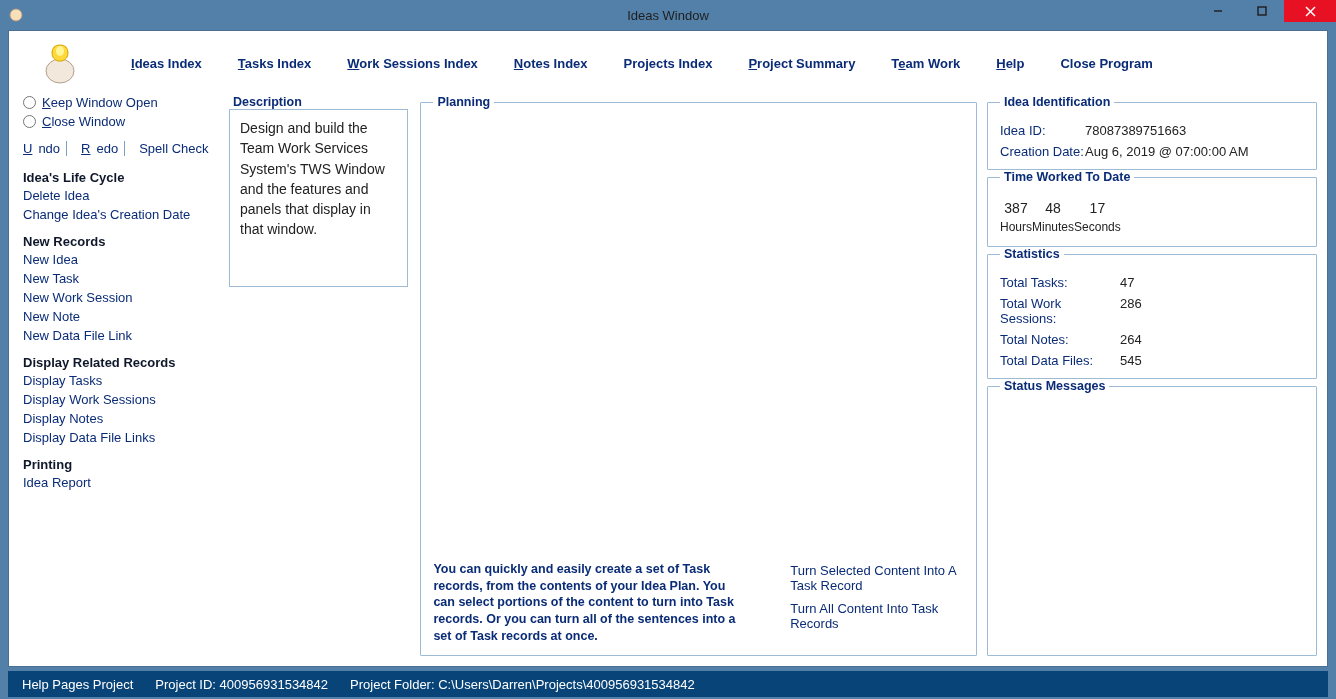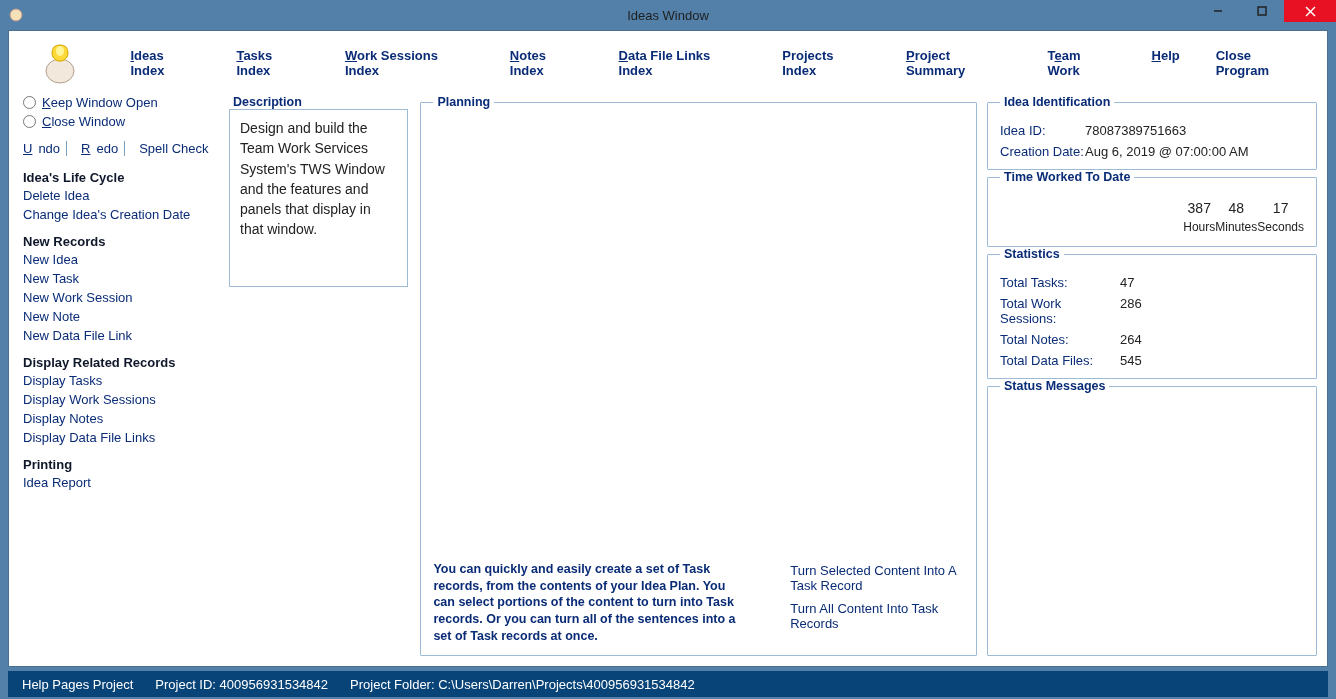--- a/index.html
+++ b/index.html
@@ -208,21 +208,21 @@
     }
     .kv-row {
       display: flex;
       margin-bottom: 6px;
       font-size: 13px;
     }
     .kv-row .k { color: #0a2c77; width: 120px; }
     .kv-row .v { color: #222; }
     .time-row {
       display: flex;
-      justify-content: flex-end;
+      justify-content: flex-start;
       text-align: center;
       padding: 2px 0;
     }
     .time-row .cell .num { color: #222; font-size: 14px; }
     .time-row .cell .lbl { color: #222; font-size: 12px; margin-top: 4px; }
     .status-group { flex: 1; }
     .statusbar {
       position: absolute;
       left: 8px; right: 8px; bottom: 2px;
       height: 26px;
@@ -284,21 +284,20 @@
         <ellipse cx="26" cy="32" rx="14" ry="12" fill="#f2e8dc" stroke="#b0a08e"></ellipse>
         <path d="M 18 14 Q 18 6 26 6 Q 34 6 34 14 Q 34 20 28 22 L 24 22 Q 18 20 18 14 Z" fill="#ffd83a" stroke="#d4a500"></path>
         <ellipse cx="26" cy="12" rx="4" ry="5" fill="#fff59a"></ellipse>
       </svg>
     </div>
     <div class="main-nav">
       <a><span class="u">I</span><span>deas Index</span></a>
       <a><span class="u">T</span>asks Index</a>
       <a><span class="u">W</span>ork Sessions Index</a>
       <a><span class="u">N</span>otes Index</a>
-      <a><span class="u">D</span>ata File Links Index</a>
       <a>Projects Index</a>
       <a><span class="u">P</span>roject Summary</a>
       <a>T<span class="u">e</span>am Work</a>
       <a><span class="u">H</span>elp</a>
       <a>Close Program</a>
     </div>
   </div>
 
   <div class="workspace">
 

